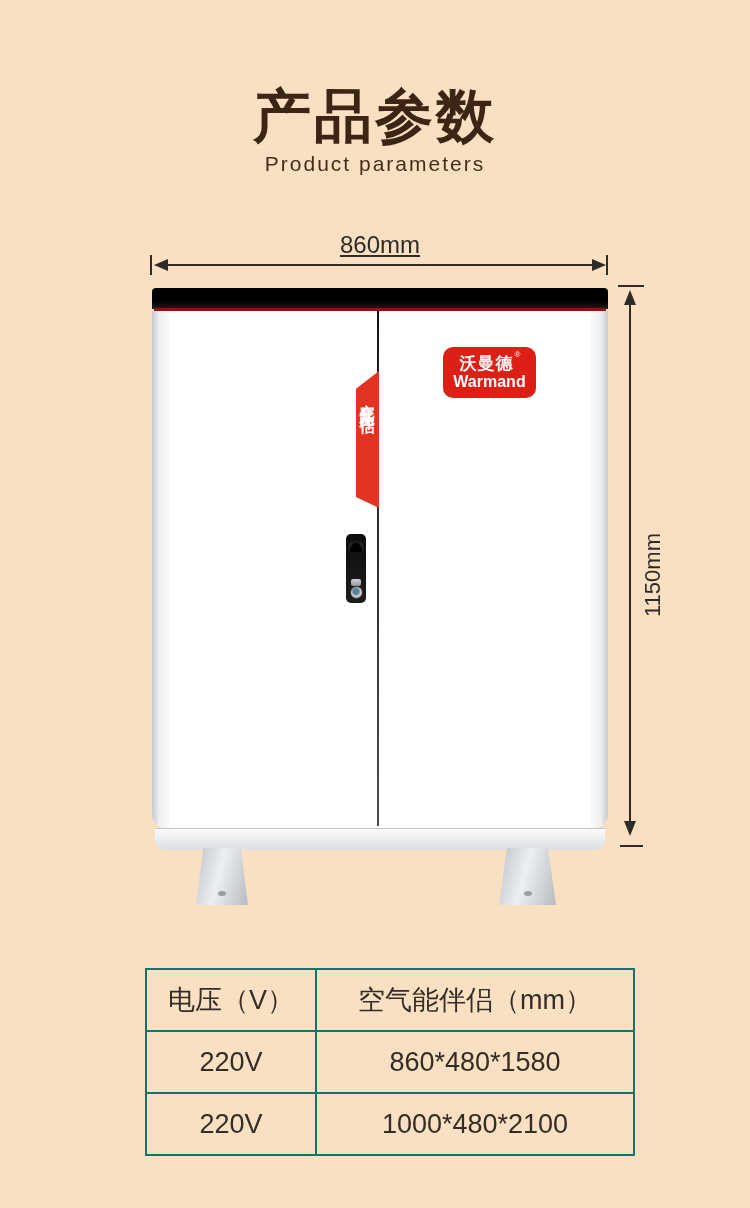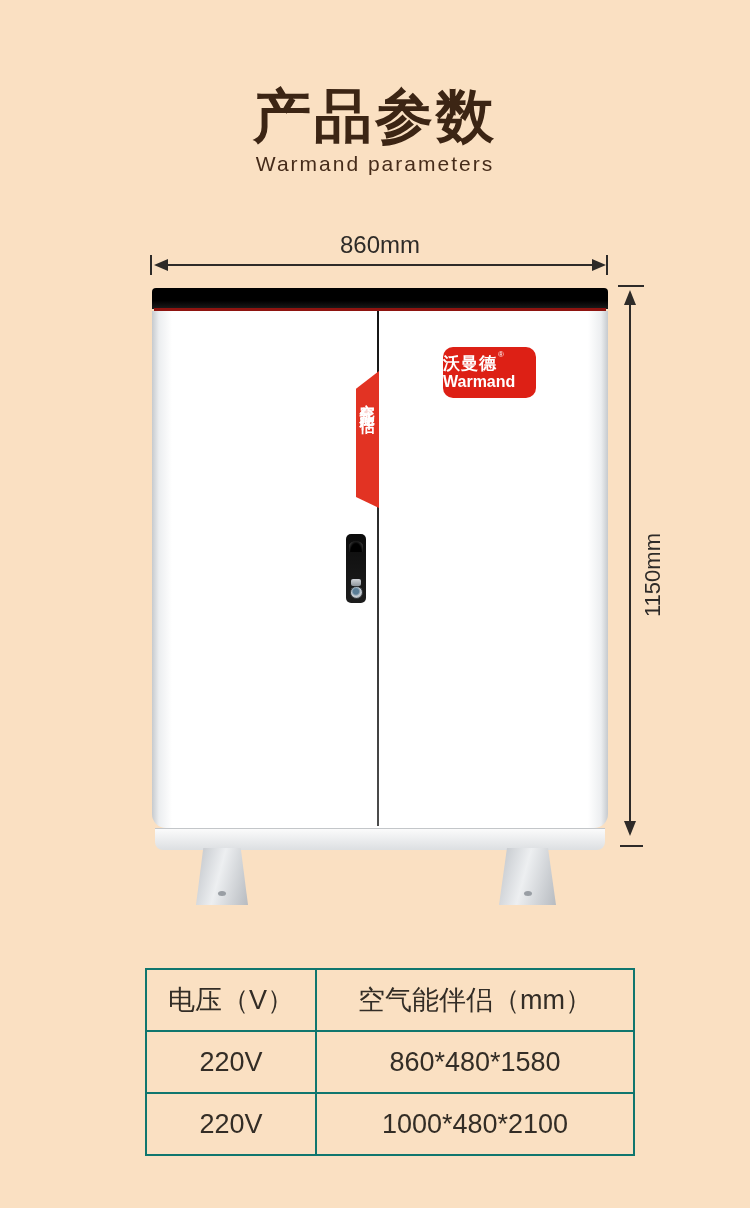--- a/index.html
+++ b/index.html
@@ -19,21 +19,21 @@
   }
   .subtitle{
     position:absolute;top:152px;left:0;width:750px;
     text-align:center;font-size:21px;color:#462c1a;letter-spacing:2px;
   }
 
   
   .dim{position:absolute;background:#2e2b28;}
   .w-label{
     position:absolute;top:231px;left:152px;width:456px;
-    text-align:center;font-size:24px;color:#2e2b28;
+    text-align:center;font-size:24px;color:#2e2b28;text-decoration:underline;
   }
   .w-line{top:264px;left:167px;width:426px;height:2px;}
   .w-tick-l{top:255px;left:150px;width:2px;height:20px;}
   .w-tick-r{top:255px;left:606px;width:2px;height:20px;}
   .arrow{position:absolute;width:0;height:0;}
   .arrow-left{top:259px;left:154px;border:6px solid transparent;border-right:14px solid #2e2b28;border-left:0;}
   .arrow-right{top:259px;left:592px;border:6px solid transparent;border-left:14px solid #2e2b28;border-right:0;}
   .v-tick-top{top:285px;left:618px;width:26px;height:2px;}
   .v-tick-bottom{top:845px;left:620px;width:23px;height:2px;}
   .v-line{top:294px;left:629px;width:2px;height:538px;}
@@ -89,21 +89,21 @@
   .ribbon span{
     writing-mode:vertical-rl;text-orientation:upright;
     margin-top:20px;
     color:#fff;font-size:15px;font-weight:bold;letter-spacing:4px;line-height:23px;
   }
 
   
   .badge{
     position:absolute;top:347px;left:443px;width:93px;height:51px;
     background:#dd2015;border-radius:10px;
-    display:flex;flex-direction:column;justify-content:center;
+    display:flex;flex-direction:column;align-items:center;justify-content:center;
     color:#fff;line-height:1.15;
   }
   .badge .cn{font-size:17px;font-weight:bold;letter-spacing:1px;}
   .badge .reg{font-size:8px;vertical-align:top;position:relative;top:-4px;left:1px;}
   .badge .en{font-size:16px;font-weight:bold;}
 
   
   .handle{
     position:absolute;top:534px;left:346px;width:20px;height:69px;
     background:linear-gradient(#0c0c0c,#1d1d1d);border-radius:5px;
@@ -136,21 +136,21 @@
   }
   .spec .c1{width:168px;}
   .spec .c2{width:316px;}
 </style>
 </head>
 <body>
 
 <div class="page">
 
   <div class="title">产品参数</div>
-  <div class="subtitle">Warmand parameters</div>
+  <div class="subtitle">Product parameters</div>
 
   <div class="w-label">860mm</div>
   <div class="dim w-line"></div>
   <div class="dim w-tick-l"></div>
   <div class="dim w-tick-r"></div>
   <div class="arrow arrow-left"></div>
   <div class="arrow arrow-right"></div>
 
   <div class="cab-top"></div>
   <div class="cab-redline"></div>

